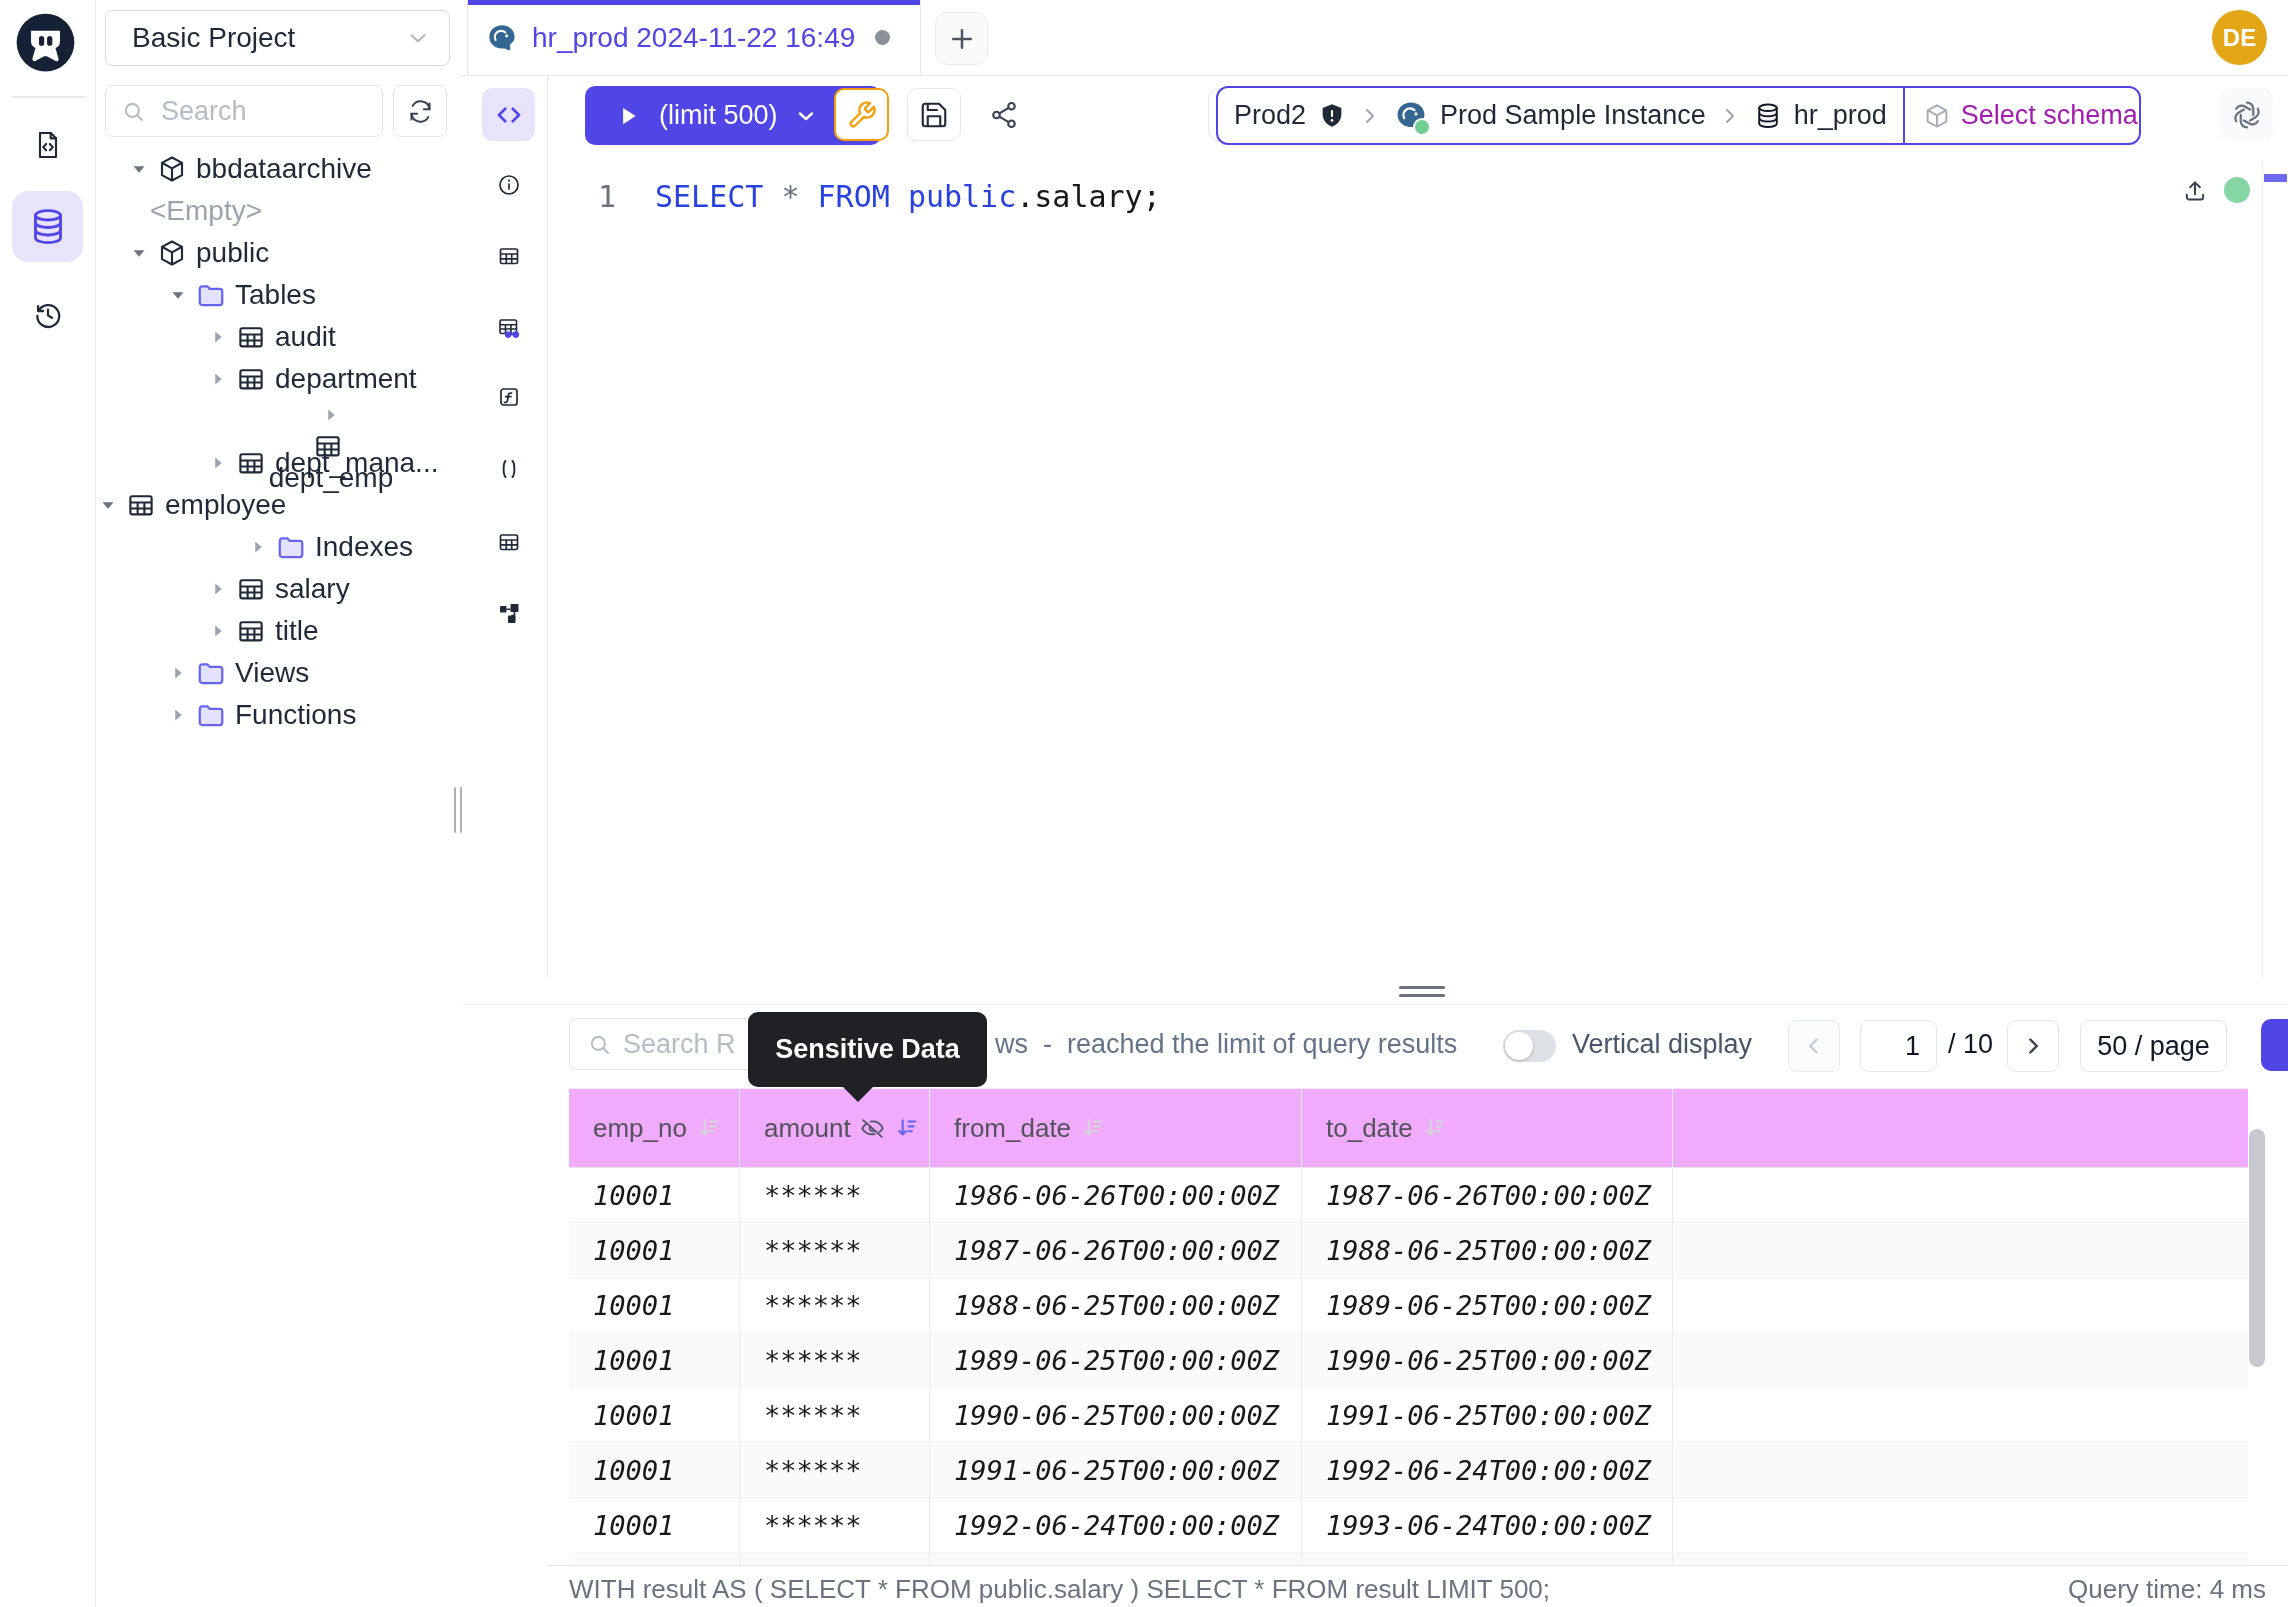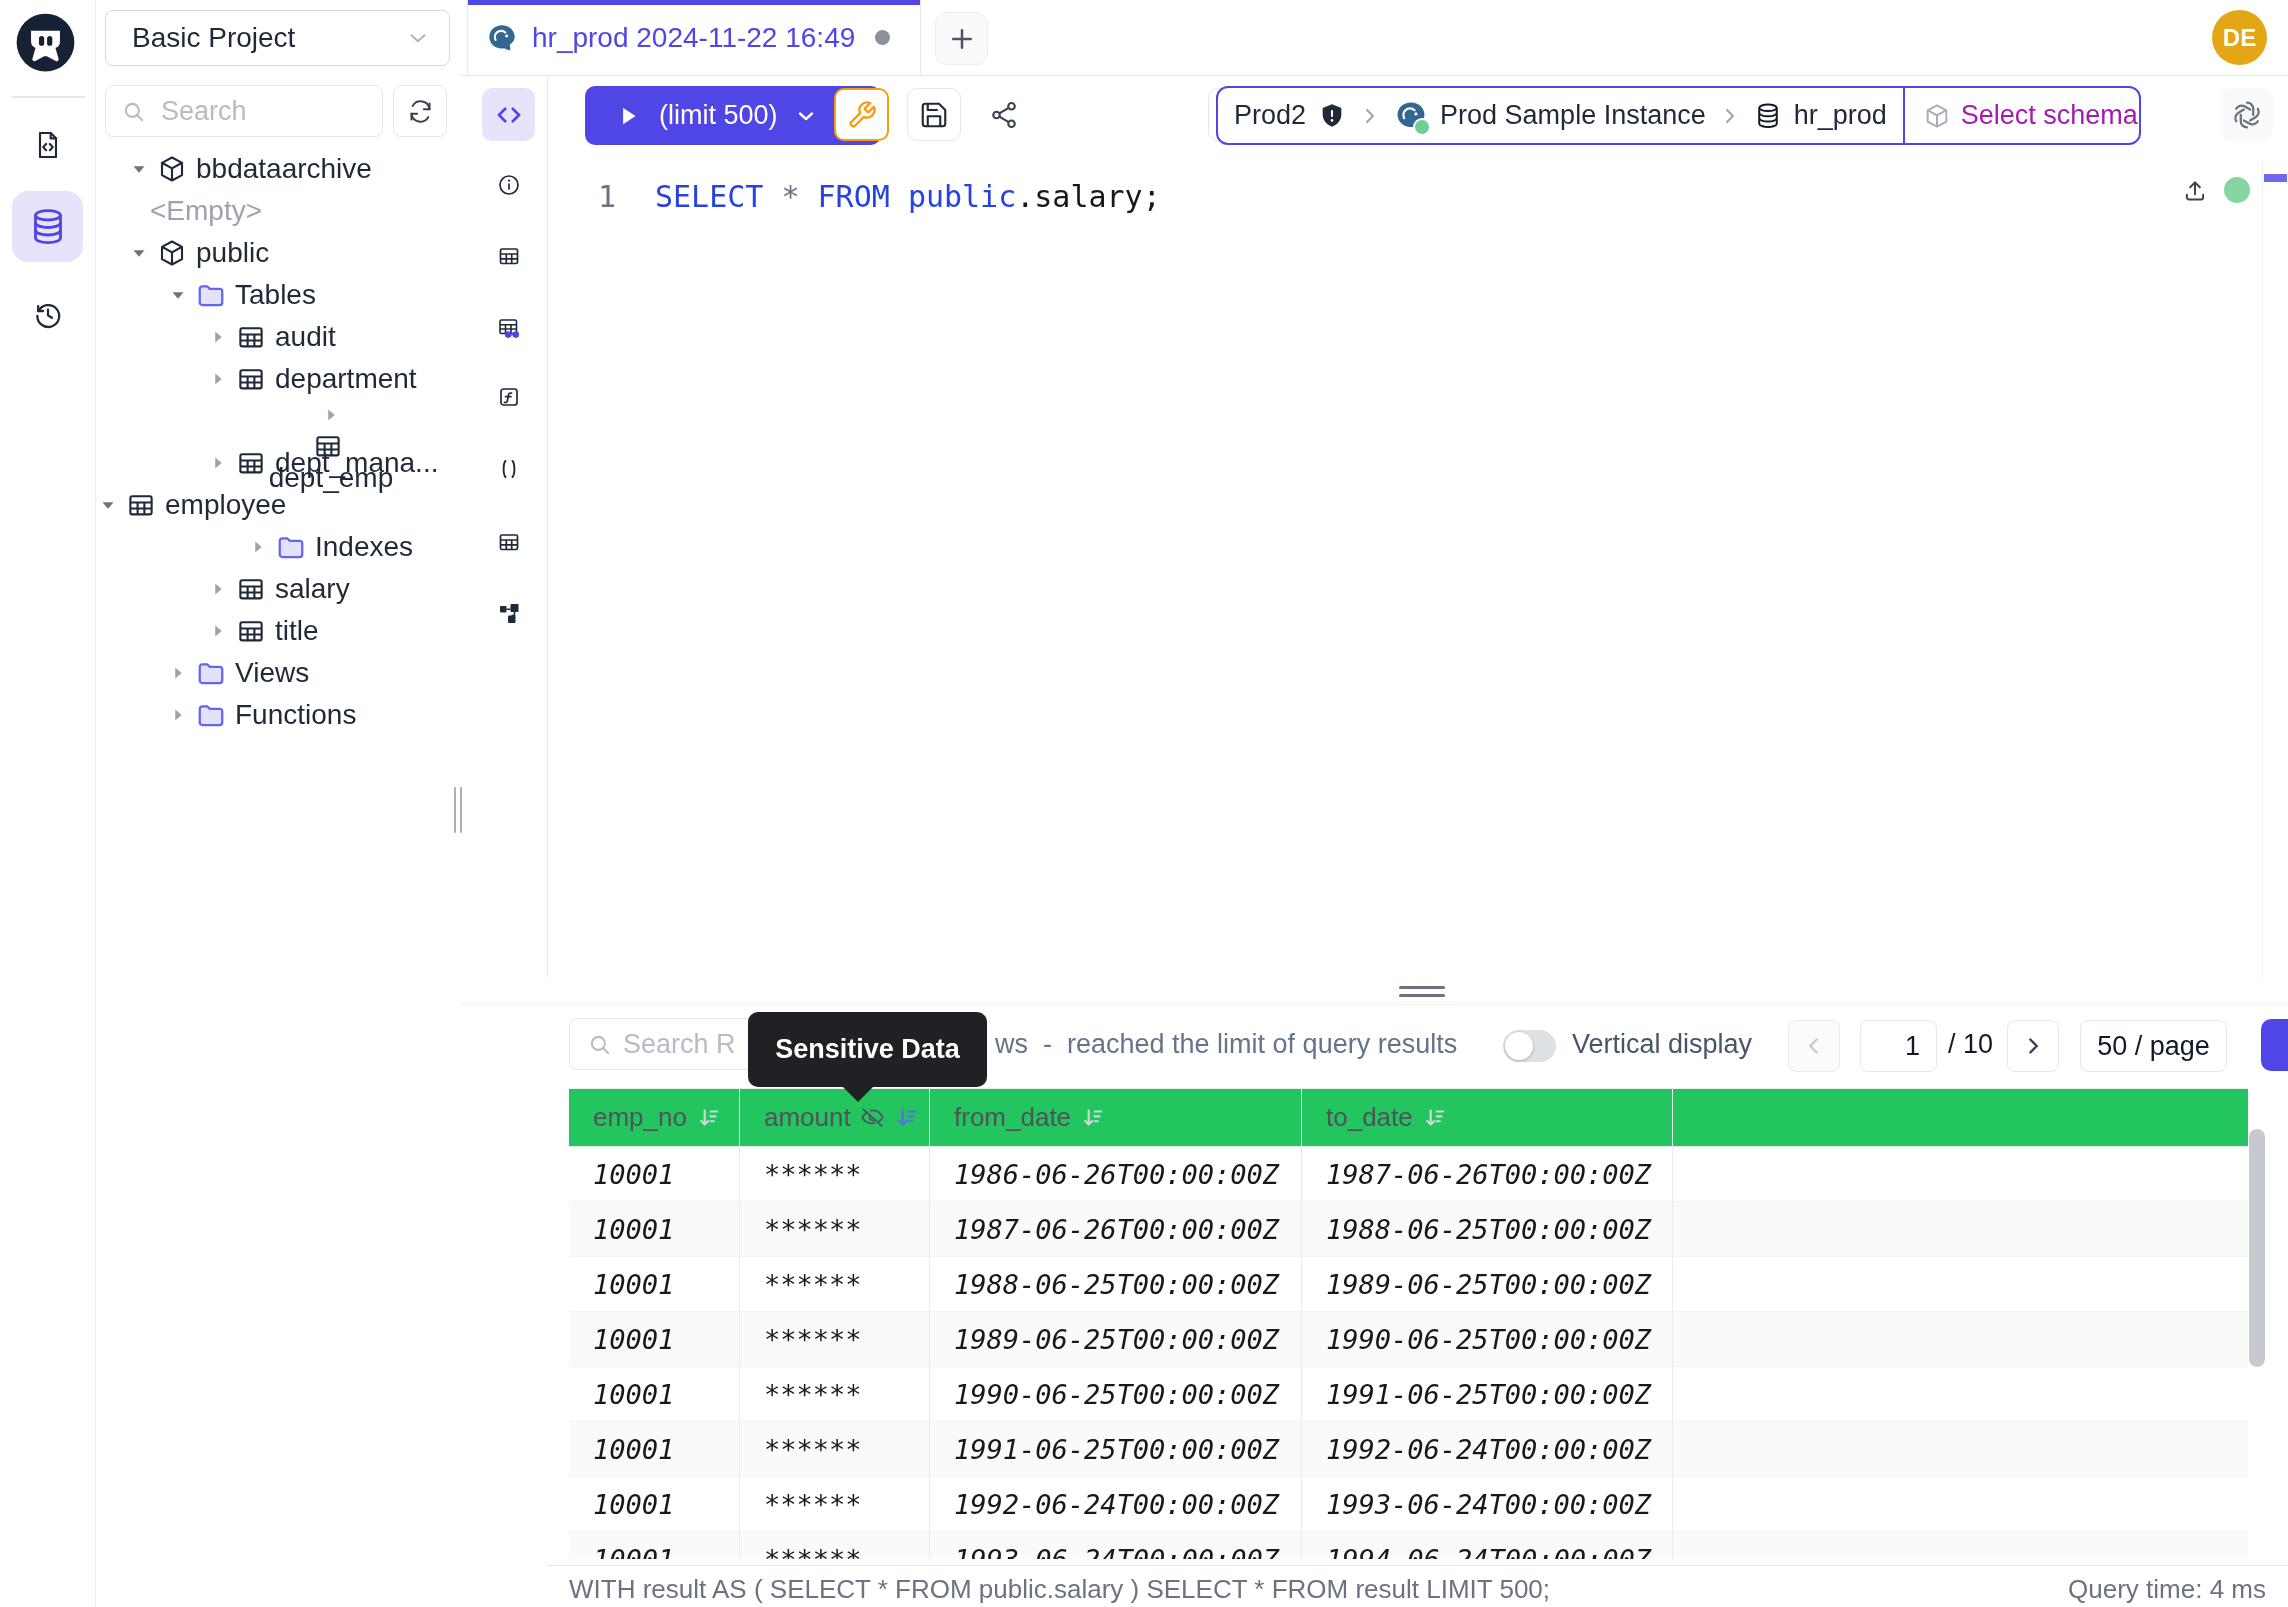--- a/index.html
+++ b/index.html
@@ -108,21 +108,21 @@
   #pg-next{left:2007px;background:#fff;border:1px solid #e5e7eb;}
   #pg-input{left:1860px;top:1020px;width:77px;height:52px;box-sizing:border-box;border:1px solid #e5e7eb;border-radius:8px;
       font-size:27px;color:#111827;text-align:right;padding-right:16px;outline:none;font-family:"Liberation Sans",sans-serif;}
   #pg-total{left:1948px;top:1018px;height:52px;line-height:52px;font-size:27px;color:#111827;}
   #pg-size{left:2080px;top:1020px;width:147px;height:52px;border:1px solid #e5e7eb;border-radius:8px;box-sizing:border-box;
       display:flex;align-items:center;justify-content:center;font-size:27px;color:#111827;background:#fff;cursor:pointer;}
   #export-btn{left:2261px;top:1019px;width:28px;height:52px;background:#4f46e5;border:none;border-radius:10px 0 0 10px;cursor:pointer;}
 
   
   #rtable{left:569px;top:1088px;width:1679px;}
-  .thead{display:grid;grid-template-columns:171px 190px 372px 371px 1fr;height:59px;background:#22c55e;
+  .thead{display:grid;grid-template-columns:171px 190px 372px 371px 1fr;height:80px;background:#f0abfc;
       border-top:1px solid #eceef1;border-bottom:1px solid #e5e7eb;box-sizing:border-box;}
   .th{display:flex;align-items:center;padding-left:24px;gap:9px;font-size:26px;color:#52525b;border-right:1px solid #e9ebee;cursor:pointer;}
   .th:last-child{border-right:none;cursor:default;}
   .tbody{height:412px;overflow:hidden;font-style:italic;}
   .tr{display:grid;grid-template-columns:171px 190px 372px 371px 1fr;height:55px;cursor:default;}
   .tr.alt{background:#fafafa;}
   .td{display:flex;align-items:center;padding-left:24px;font-family:"DejaVu Sans Mono",monospace;font-size:27px;color:#18181b;
       border-right:1px solid #e9ebee;border-bottom:1px solid #f2f3f6;overflow:hidden;white-space:nowrap;}
   .td:last-child{border-right:none;}
   #table-scrollbar{left:2249px;top:1129px;width:16px;height:238px;border-radius:8px;background:#c6c9cf;cursor:pointer;z-index:5;}

